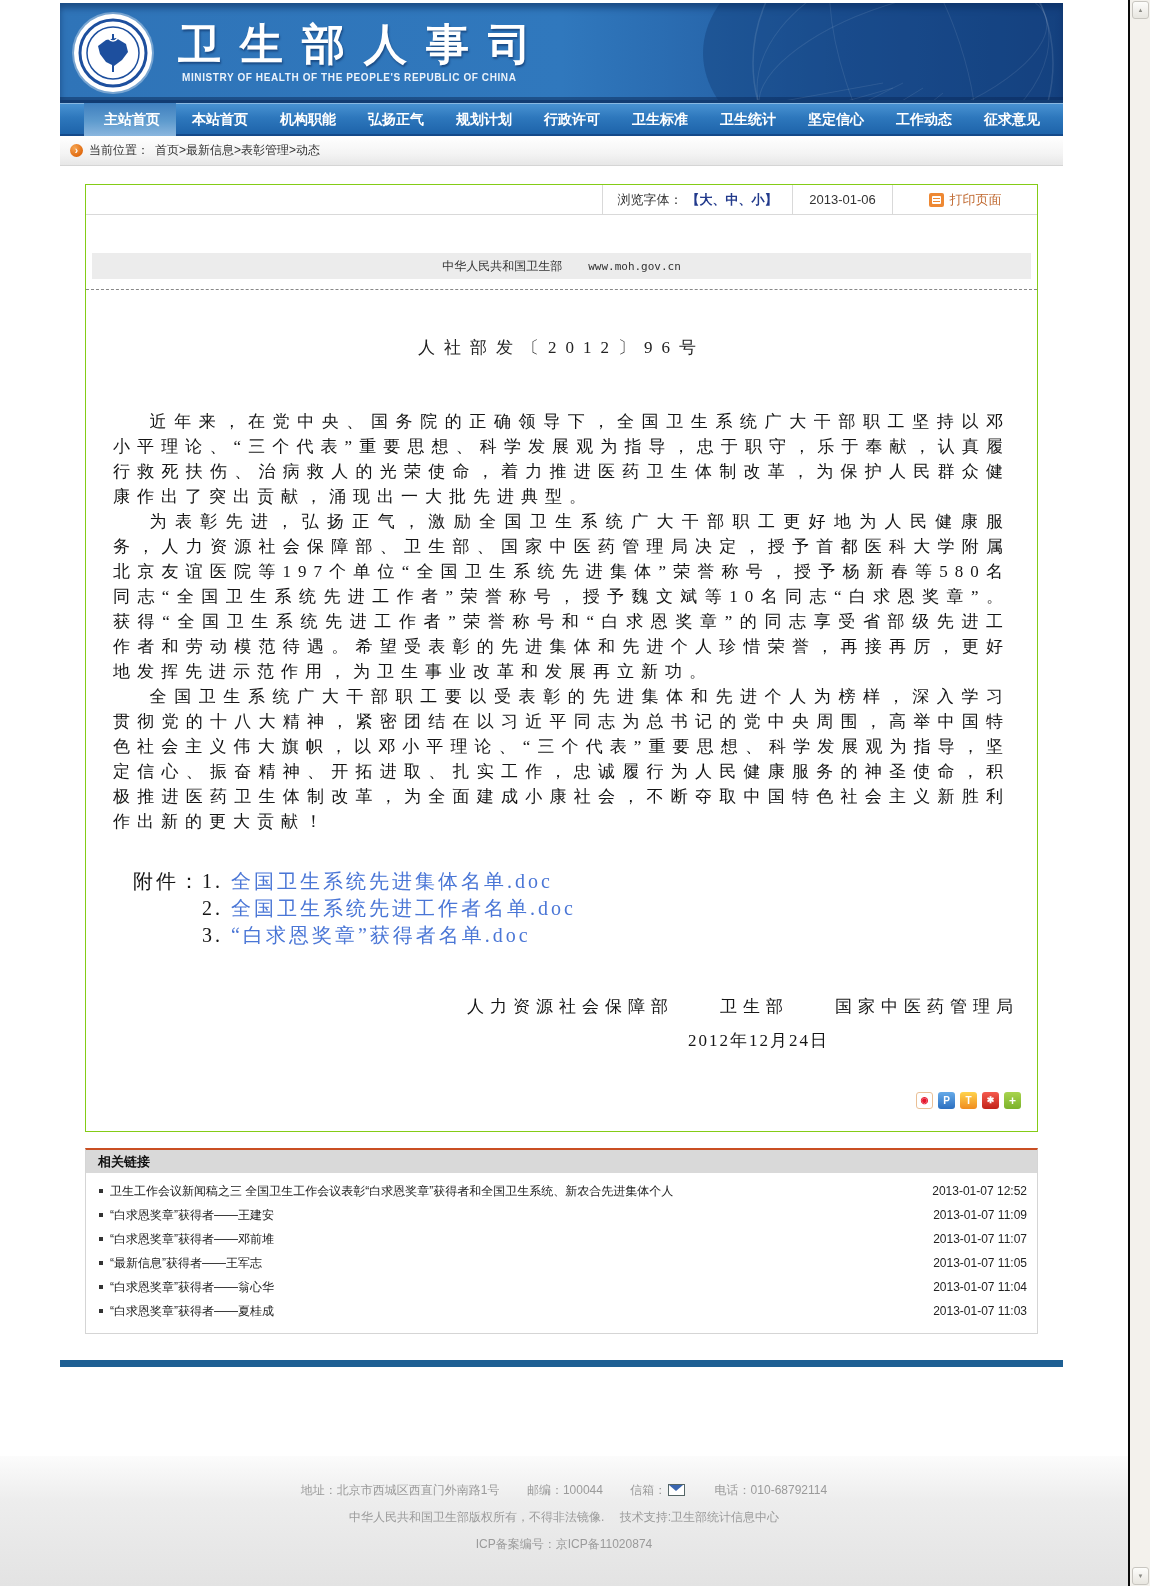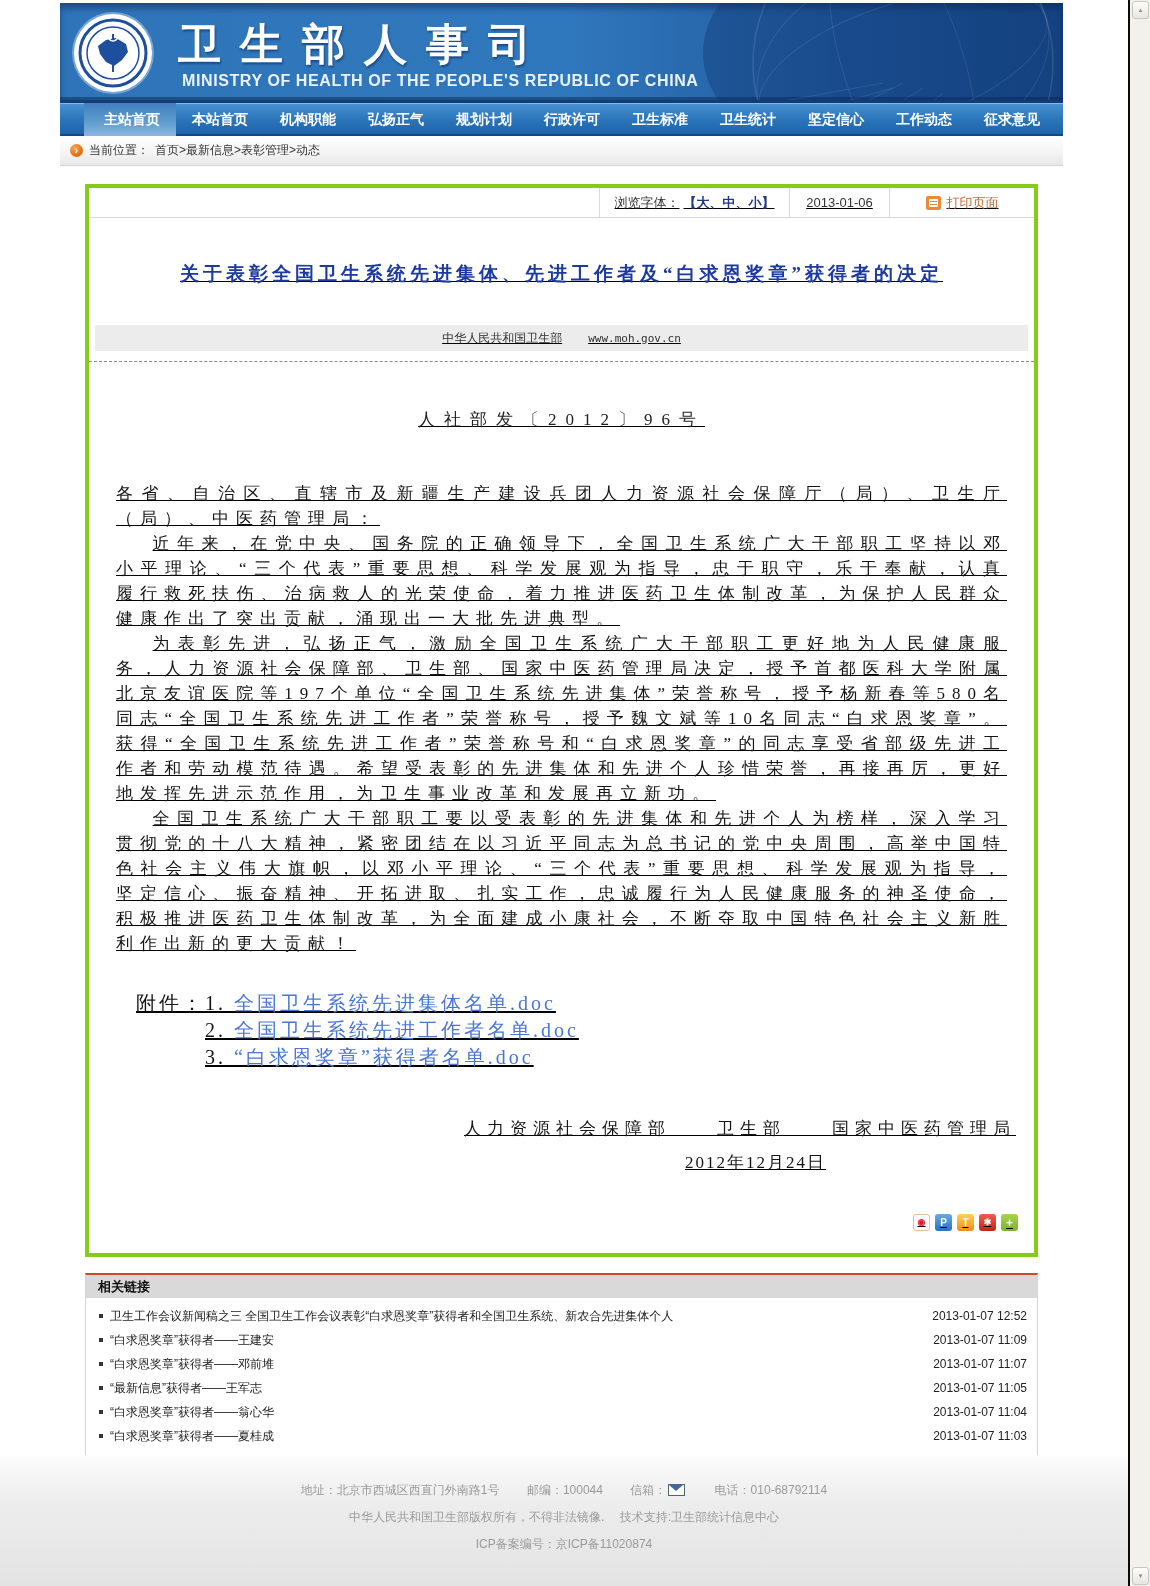--- a/index.html
+++ b/index.html
@@ -11,21 +11,21 @@
   .hdr { position:relative; height:100px; overflow:hidden;
     background:linear-gradient(90deg,#2f74b8 0%,#3078bd 50%,#21599e 78%,#1a4a8c 100%);
     box-shadow:inset 0 5px 6px rgba(8,35,80,.5), inset 0 -3px 0 rgba(8,35,80,.45);
     border-bottom:3px solid #123c72; }
   .globe { position:absolute; right:-30px; top:-40px; opacity:.9; }
   .logo { position:absolute; left:14px; top:11px; width:78px; height:78px; border-radius:50%;
     background:#fff; display:flex; align-items:center; justify-content:center;
     box-shadow:0 0 0 2px rgba(255,255,255,.35); }
   .site-title { position:absolute; left:118px; top:13px; color:#fff; font-size:43px; font-weight:bold;
     letter-spacing:19px; white-space:nowrap; text-shadow:1px 2px 2px rgba(10,40,90,.55); }
-  .site-sub { position:absolute; left:122px; top:69px; color:#eaf2fb; font-size:16px; letter-spacing:.6px;
+  .site-sub { position:absolute; left:122px; top:69px; color:#eaf2fb; font-size:10px; letter-spacing:.6px;
     font-weight:bold; }
 
   
   .nav { height:33px; display:flex; align-items:stretch; padding-left:24px;
     background:linear-gradient(180deg,#4a94d4 0%,#2d77bc 45%,#1c61a8 100%);
     box-shadow:inset 0 1px 0 rgba(255,255,255,.35), inset 0 -2px 0 rgba(10,45,100,.45); }
   .nav-item { color:#fff; font-size:14px; font-weight:bold; line-height:33px; padding:0 16px;
     text-decoration:none; cursor:pointer; white-space:nowrap; }
   .nav-item.active { background:linear-gradient(180deg,#3f7fbe 0%,#5e9bce 55%,#8ab6de 100%);padding-left:20px; }
 
@@ -33,21 +33,21 @@
   .crumb { height:30px; display:flex; align-items:center; padding-left:10px; font-size:12px; color:#333;
     background:linear-gradient(180deg,#ffffff 0%,#f4f4f4 60%,#e7e7e7 100%); border-bottom:1px solid #d5d5d5; }
   .bc-icon { width:13px; height:13px; border-radius:50%; margin-right:6px;
     background:radial-gradient(circle at 35% 30%,#f6a552,#e06a10 70%); color:#fff; font-size:10px;
     font-weight:bold; display:flex; align-items:center; justify-content:center; line-height:1; }
   .bc-label { margin-right:6px; }
   .bc-path { color:#333; }
 
   
   .main { padding-top:18px; background:#fff; }
-  .panel { width:953px; margin:0 auto; border:4px solid #84cc16; background:#fff; padding-bottom:22px;text-decoration:underline; }
+  .panel { width:953px; margin:0 auto; border:1px solid #84cc16; background:#fff; padding-bottom:22px; }
   .meta { height:30px; display:flex; border-bottom:1px solid #d9d9d9; font-size:13px; color:#333; }
   .meta .fill { flex:1; }
   .meta-cell { display:flex; align-items:center; justify-content:center; border-left:1px solid #d9d9d9; }
   .cell-font { width:190px; }
   .font-sizes { color:#223a8c; font-weight:bold; margin-left:4px; cursor:pointer; }
   .cell-date { width:100px; }
   .cell-print { width:145px; color:#c06a32; cursor:pointer;text-align:right; }
   .print-icon { display:inline-block; width:15px; height:14px; background:#ee8833; border-radius:2px;
     position:relative; margin-right:6px; }
   .print-icon::before { content:""; position:absolute; left:3px; top:3px; width:9px; height:8px;
@@ -176,32 +176,30 @@
             <span>浏览字体：</span>
             <span class="font-sizes">【大、中、小】</span>
           </div>
           <div class="meta-cell cell-date">2013-01-06</div>
           <div class="meta-cell cell-print">
             <span class="print-icon"></span>
             <span>打印页面</span>
           </div>
         </div>
 
-        <h1 class="doc-title">关于表彰全国卫生系统先进集体、先进工作者及“白求恩奖章”获得者的决定</h1>
 
         <div class="src-bar">
           <span>中华人民共和国卫生部</span>
           <span class="src-url">www.moh.gov.cn</span>
         </div>
         <div class="dashed"></div>
 
         <div class="doc-num">人社部发〔2012〕96号</div>
 
         <div class="doc-body">
-          <p>各省、自治区、直辖市及新疆生产建设兵团人力资源社会保障厅（局）、卫生厅（局）、中医药管理局：</p>
           <p class="indent">近年来，在党中央、国务院的正确领导下，全国卫生系统广大干部职工坚持以邓小平理论、“三个代表”重要思想、科学发展观为指导，忠于职守，乐于奉献，认真履行救死扶伤、治病救人的光荣使命，着力推进医药卫生体制改革，为保护人民群众健康作出了突出贡献，涌现出一大批先进典型。</p>
           <p class="indent">为表彰先进，弘扬正气，激励全国卫生系统广大干部职工更好地为人民健康服务，人力资源社会保障部、卫生部、国家中医药管理局决定，授予首都医科大学附属北京友谊医院等197个单位“全国卫生系统先进集体”荣誉称号，授予杨新春等580名同志“全国卫生系统先进工作者”荣誉称号，授予魏文斌等10名同志“白求恩奖章”。获得“全国卫生系统先进工作者”荣誉称号和“白求恩奖章”的同志享受省部级先进工作者和劳动模范待遇。希望受表彰的先进集体和先进个人珍惜荣誉，再接再厉，更好地发挥先进示范作用，为卫生事业改革和发展再立新功。</p>
           <p class="indent">全国卫生系统广大干部职工要以受表彰的先进集体和先进个人为榜样，深入学习贯彻党的十八大精神，紧密团结在以习近平同志为总书记的党中央周围，高举中国特色社会主义伟大旗帜，以邓小平理论、“三个代表”重要思想、科学发展观为指导，坚定信心、振奋精神、开拓进取、扎实工作，忠诚履行为人民健康服务的神圣使命，积极推进医药卫生体制改革，为全面建成小康社会，不断夺取中国特色社会主义新胜利作出新的更大贡献！</p>
         </div>
 
         <div class="atts">
           <span class="att-label">附件：</span>
           <div>
             <div>
               <span class="att-num">1.</span>

